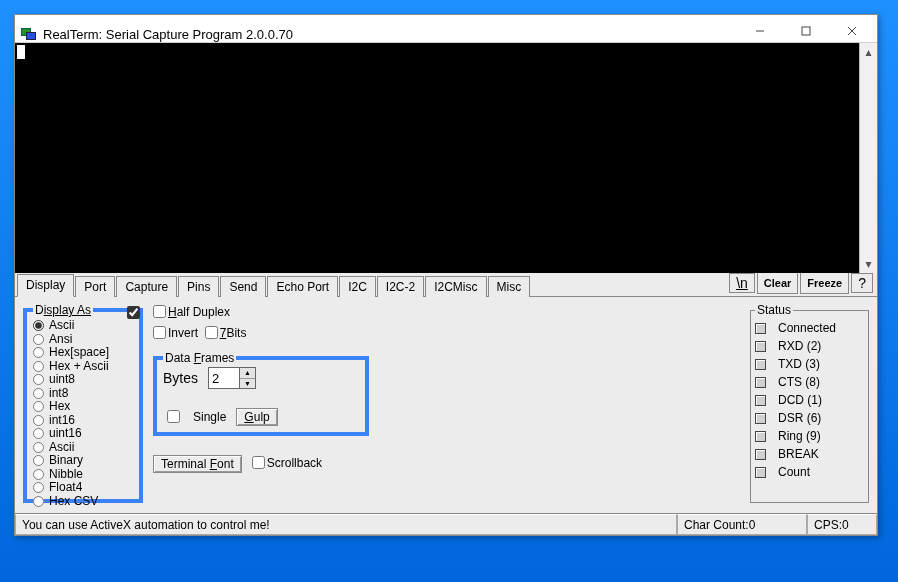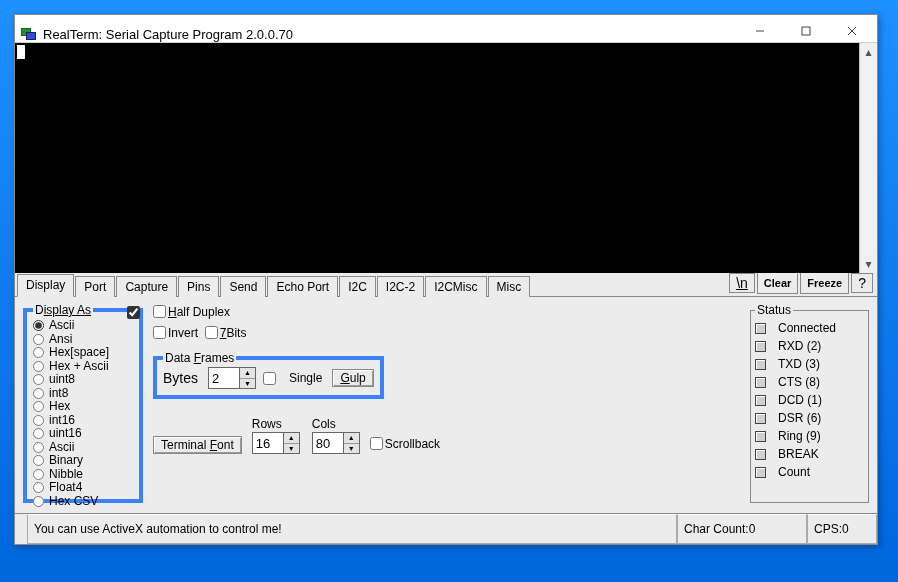--- a/index.html
+++ b/index.html
@@ -179,22 +179,22 @@
   }
   .chk-row input[type=checkbox] { margin:0 2px 0 0; width:13px; height:13px; }
   .chk-row.disabled { color:#888; }
 
   .data-frames {
     margin-top:6px;
     width:216px;
   }
   .df-body {
     display:flex;
-    flex-direction:row;
-    gap:3px;
+    flex-direction:column;
+    gap:18px;
   }
   .df-row1 { display:flex; align-items:center; gap:10px; }
   .spin {
     display:flex;
     border:1px solid #666;
     background:#fff;
     height:22px;
     width:48px;
   }
   .spin input {
@@ -244,24 +244,23 @@
     width:11px; height:11px;
     border:1px solid #444;
     background:#d0d0d0;
     box-shadow: inset 1px 1px 0 #fff;
   }
 
   .statusbar {
     display:flex;
     border-top:1px solid #888;
     background:#ececec;
-    height:31px;
+    height:22px;
     font-size:12px;
     align-items:stretch;
-    padding-left:12px;
   }
   .status-cell {
     border:1px solid #aaa;
     border-top:1px solid #fff;
     padding:2px 6px;
     display:flex;
     align-items:center;
   }
   .sc-main { flex:1; }
 
@@ -451,42 +450,20 @@
           <div class="df-row1">
             <input type="checkbox" style="">
             <span>Single</span>
             <button class="minibtn"><u>G</u>ulp</button>
           </div>
         </div>
       </fieldset>
 
       <div class="bottom-row">
         <button class="minibtn">Terminal <u>F</u>ont</button>
-        <div class="rows-cols">
-          <div class="rc-group">
-            <label>Rows</label>
-            <div class="spin">
-              <input type="text" value="16" style="">
-              <div class="spbtns">
-                  <div class="sp">▲</div>
-                  <div class="sp">▼</div>
-                </div>
-            </div>
-          </div>
-          <div class="rc-group">
-            <label>Cols</label>
-            <div class="spin">
-              <input type="text" value="80" style="">
-              <div class="spbtns">
-                  <div class="sp">▲</div>
-                  <div class="sp">▼</div>
-                </div>
-            </div>
-          </div>
-        </div>
         <div class="chk-row" style="margin-bottom:2px">
           <input type="checkbox" style="">
           <span>Scrollback</span>
         </div>
       </div>
     </div>
 
     <fieldset class="status-box">
       <legend>Status</legend>
       <div class="status-list" id="status-list">

